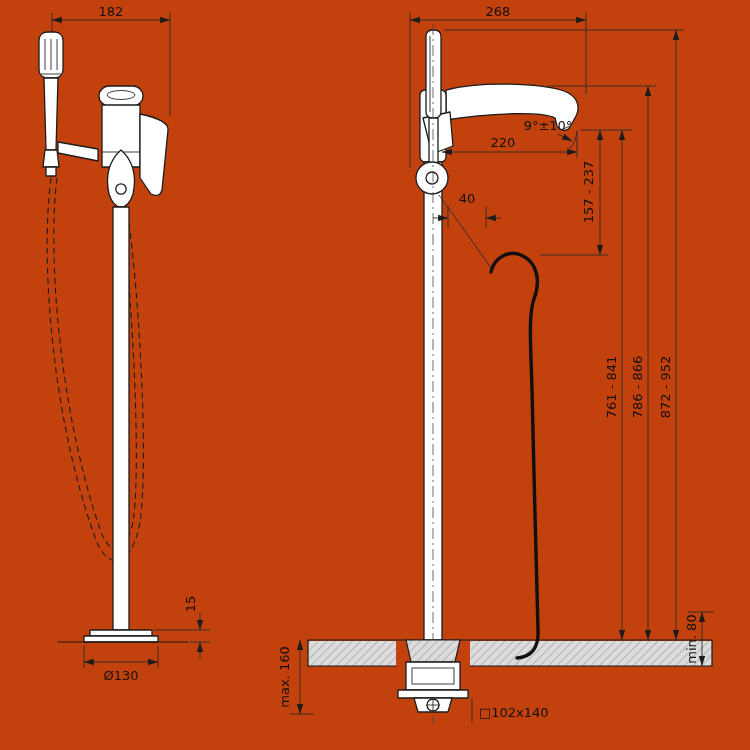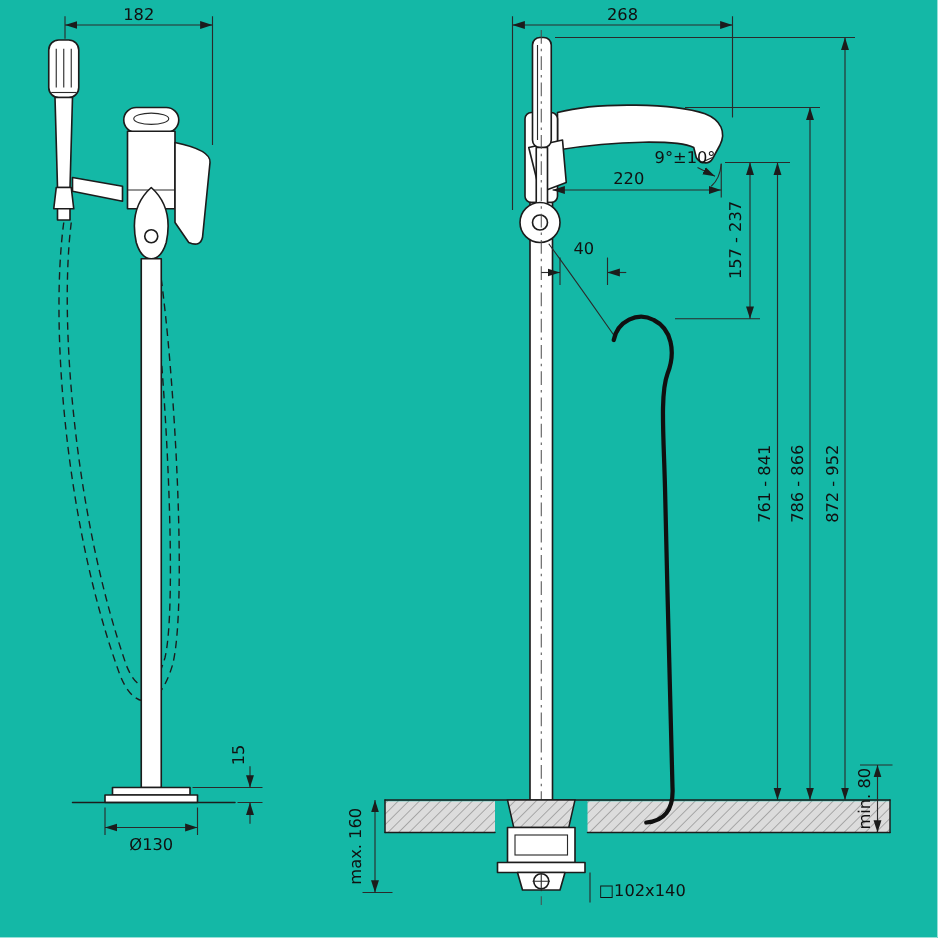--- a/index.html
+++ b/index.html
@@ -1,16 +1,16 @@
 <!DOCTYPE html>
 <html><head>
 <meta charset="utf-8">
 <style>
   html,body{margin:0;padding:0;background:#fff;}
-  .canvas{width:750px;height:750px;background:#14b8a6;position:relative;overflow:hidden;}
+  .canvas{width:750px;height:750px;background:#c2410c;position:relative;overflow:hidden;}
   svg{display:block;}
   .part{stroke:#1c1c1c;stroke-width:1.3;fill:#fff;stroke-linejoin:round;stroke-linecap:round;}
   .pline{stroke:#1c1c1c;stroke-width:1.2;fill:none;stroke-linecap:round;}
   .thin{stroke:#2a2a2a;stroke-width:0.9;fill:none;}
   .dim{stroke:#2a2a2a;stroke-width:0.9;fill:none;}
   .dash{stroke:#1c1c1c;stroke-width:1.1;fill:none;stroke-dasharray:6 4;}
   .cl{stroke:#4a4a4a;stroke-width:0.8;fill:none;stroke-dasharray:11 4 2 4;}
   .thick{stroke:#101010;stroke-width:3.4;fill:none;stroke-linecap:round;}
   text{font-family:"DejaVu Sans","Liberation Sans",sans-serif;font-size:13px;fill:#111;}
   .hatchfill{stroke:#7e7e7e;stroke-width:0.9;}

